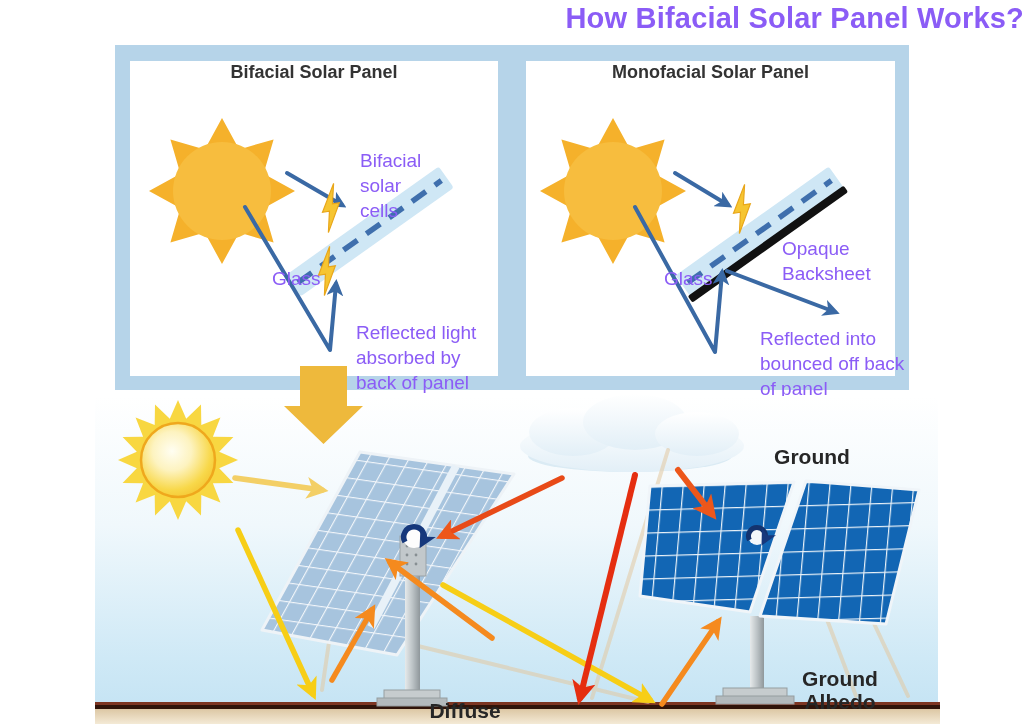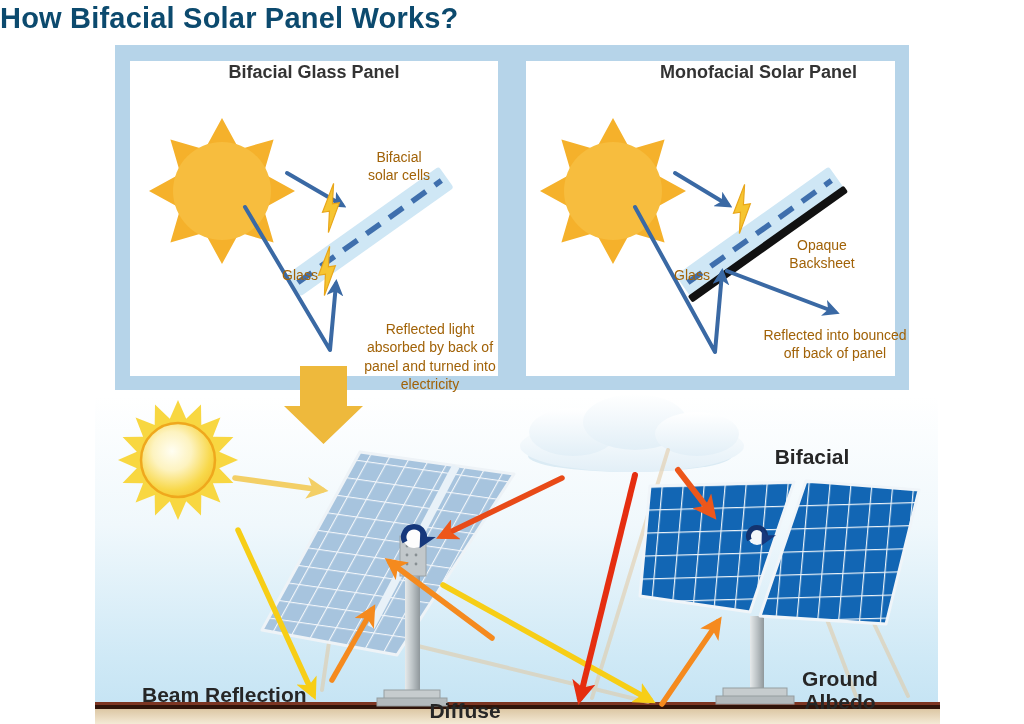--- a/index.html
+++ b/index.html
@@ -1,22 +1,22 @@
 <!DOCTYPE html>
 <html><head>
 <meta charset="utf-8">
 <style>
   html,body{margin:0;padding:0;background:#ffffff;}
   .canvas{position:relative;width:1024px;height:724px;background:#ffffff;overflow:hidden;
           font-family:"Liberation Sans",sans-serif;}
-  .page-title{position:absolute;top:2px;left:0;width:100%;text-align:left;
-              font-size:29px;font-weight:700;color:#0c4a6e;letter-spacing:.2px;}
+  .page-title{position:absolute;top:2px;left:0;width:100%;text-align:right;
+              font-size:29px;font-weight:700;color:#8b5cf6;letter-spacing:.2px;}
   .fig{position:absolute;left:115px;top:45px;width:794px;height:345px;background:#b6d4e9;}
   .fig svg{position:absolute;left:0;top:0;}
-  .lbl{position:absolute;color:#a16207;font-size:14px;line-height:1.32;text-align:center;}
+  .lbl{position:absolute;color:#8b5cf6;font-size:19px;line-height:1.32;text-align:left;}
   .lbl.nw{white-space:nowrap;margin-top:30px;}
   .panel-title{position:absolute;font-size:18px;font-weight:700;color:#333333;text-align:center;}
   .scene-svg{position:absolute;left:0;top:390px;width:1024px;height:334px;}
   .down-arrow{position:absolute;left:283px;top:366px;width:82px;height:80px;z-index:5;}
   .scene-lbl{position:absolute;font-weight:700;color:#262626;font-size:21px;line-height:1.08;
              text-align:center;z-index:6;}
   .scene-lbl.nw{white-space:nowrap;}
 </style>
 </head>
 <body>
@@ -64,22 +64,22 @@
           <line x1="6" y1="0" x2="182" y2="0" stroke="#3f6fad" stroke-width="5.5" stroke-dasharray="17 11"></line>
         </g>
         <line x1="560" y1="128" x2="613" y2="160" stroke="#3a69a4" stroke-width="4" stroke-linecap="round" marker-end="url(#mb)"></line>
         <polyline points="520,162 600,307 607,228" fill="none" stroke="#3a69a4" stroke-width="4" stroke-linecap="round" stroke-linejoin="round" marker-end="url(#mb)"></polyline>
         <line x1="612" y1="226" x2="720" y2="267" stroke="#3a69a4" stroke-width="4" stroke-linecap="round" marker-end="url(#mb)"></line>
         <use href="#bolt" transform="translate(627,164) rotate(-8)"></use>
       </g>
     </svg>
   </div>
 
-  <div class="panel-title" style="left:130px;top:62px;width:368px;">Bifacial Glass Panel</div>
-  <div class="panel-title" style="left:526px;top:62px;width:369px;padding-left:48px;">Monofacial Solar Panel</div>
+  <div class="panel-title" style="left:130px;top:62px;width:368px;">Bifacial Solar Panel</div>
+  <div class="panel-title" style="left:526px;top:62px;width:369px;">Monofacial Solar Panel</div>
 
   <div class="lbl" style="left:360px;top:148px;width:78px;">Bifacial solar cells</div>
   <div class="lbl nw" style="left:272px;top:236px;width:56px;">Glass</div>
   <div class="lbl" style="left:356px;top:320px;width:148px;">Reflected light absorbed by back of panel and turned into electricity</div>
 
   <div class="lbl nw" style="left:664px;top:236px;width:56px;">Glass</div>
   <div class="lbl" style="left:782px;top:236px;width:80px;">Opaque Backsheet</div>
   <div class="lbl" style="left:760px;top:326px;width:150px;">Reflected into bounced off back of panel</div>
 
   <svg class="down-arrow" viewBox="0 0 82 80">
@@ -207,18 +207,17 @@
     <g transform="translate(414,147)">
       <circle r="11" fill="#fdfdfd"></circle>
       <path d="M -9,5 A 10.3,10.3 0 1 1 9,5" fill="none" stroke="#16387c" stroke-width="5.5" marker-end="url(#mn)"></path>
     </g>
     <g transform="translate(757,146)">
       <circle r="9" fill="#f4f8fb"></circle>
       <path d="M -7.5,4 A 8.5,8.5 0 1 1 7.5,4" fill="none" stroke="#14336e" stroke-width="5" marker-end="url(#mn)"></path>
     </g>
   </svg>
 
-  <div class="scene-lbl nw" style="left:142px;top:684px;">Beam Reflection</div>
   <div class="scene-lbl" style="left:398px;top:654px;width:134px;margin-top:46px;">Diffuse Reflection</div>
   <div class="scene-lbl" style="left:780px;top:648px;width:120px;margin-top:20px;">Ground Albedo</div>
-  <div class="scene-lbl nw" style="left:762px;top:446px;width:100px;">Bifacial</div>
+  <div class="scene-lbl nw" style="left:762px;top:446px;width:100px;">Ground</div>
 
 </div>
 
 </body></html>

